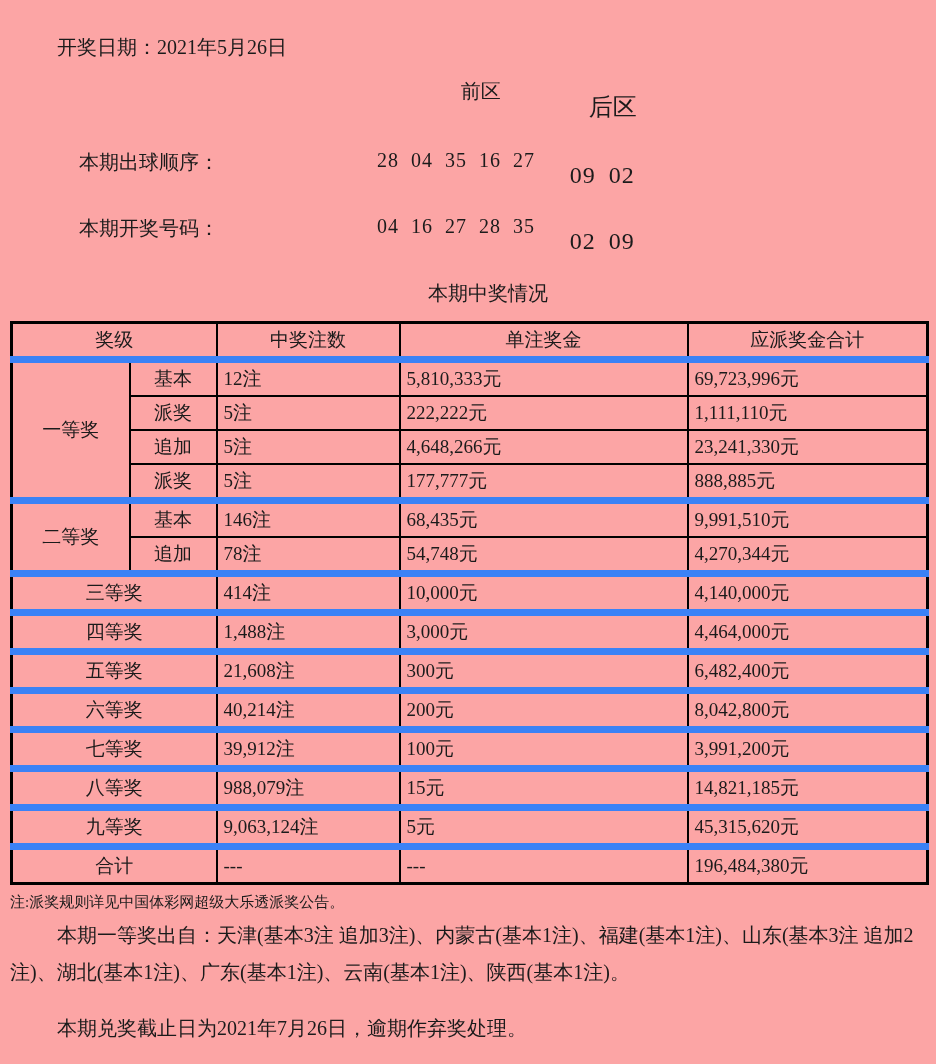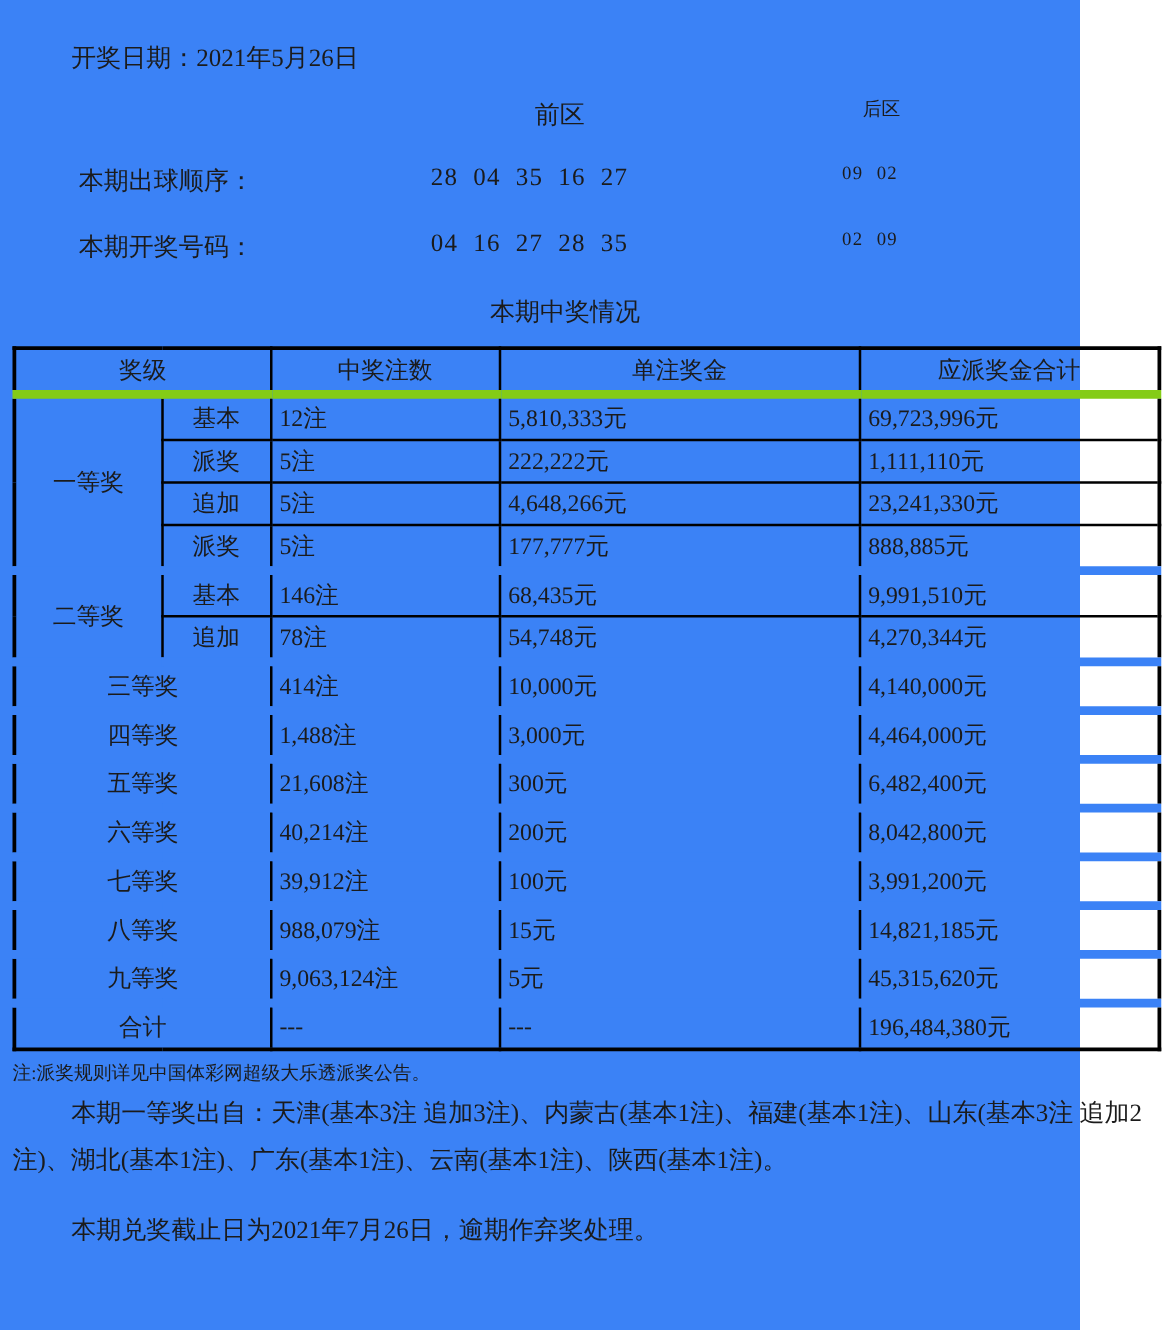--- a/index.html
+++ b/index.html
@@ -4,31 +4,31 @@
 <style>
   * { box-sizing: border-box; margin: 0; padding: 0; }
   html, body { width: 936px; background: #ffffff; }
   body {
     font-family: "Liberation Serif", "DejaVu Serif", serif;
     color: #1b1b1b;
     width: 936px;
     height: 1064px;
     overflow: hidden;
   }
-  .page { position: relative; width: 864px; height: 1064px; background: #3b82f6; }
+  .page { position: relative; width: 936px; height: 1064px; background: #fca5a5; }
 
   
   .info-block { padding-top: 36px; padding-left: 57px; }
   .info-line { font-size: 20px; line-height: 22px; margin-bottom: 18px; white-space: pre; }
 
   
   .zone-row { display: flex; align-items: flex-start; }
-  .zone-col1 { width: 345px; padding-left: 63px; font-size: 20px; }
+  .zone-col1 { width: 345px; padding-left: 79px; font-size: 20px; }
   .zone-col2 { width: 230px; text-align: center; font-size: 20px; }
-  .zone-col3 { width: 370px; text-align: center; font-size: 15px; }
+  .zone-col3 { width: 370px; font-size: 24px; margin-top: 13px; }
   .zone-head { margin-top: 20px; padding-left: 44px; }
   .nums { word-spacing: 6px; letter-spacing: 1px; white-space: pre; }
   .balls-row { margin-top: 26px; }
 
   
   .table-title { margin-top: 25px; text-align: center; font-size: 20px; margin-left: 40px; }
 
   
   table.prize {
     border-collapse: collapse;
@@ -39,21 +39,21 @@
   }
   table.prize th, table.prize td {
     border: 2px solid #000;
     font-size: 19px;
     font-weight: normal;
     padding: 3px 6px;
     height: 29px;
     overflow: hidden;
     white-space: nowrap;
   }
-  table.prize th { text-align: center; border-bottom: 7px solid #84cc16; }
+  table.prize th { text-align: center; border-bottom: 1px solid #84cc16; }
   td.c { text-align: center; }
   td.num { text-align: left; padding-right: 9px; }
   tr.group td { border-top: 7px solid #3b82f6; }
 
   
   .rule-note { margin: 8px 0 0 10px; font-size: 15px; }
   .origin-par {
     margin: 5px 10px 0 10px;
     width: 916px;
     font-size: 20px;

